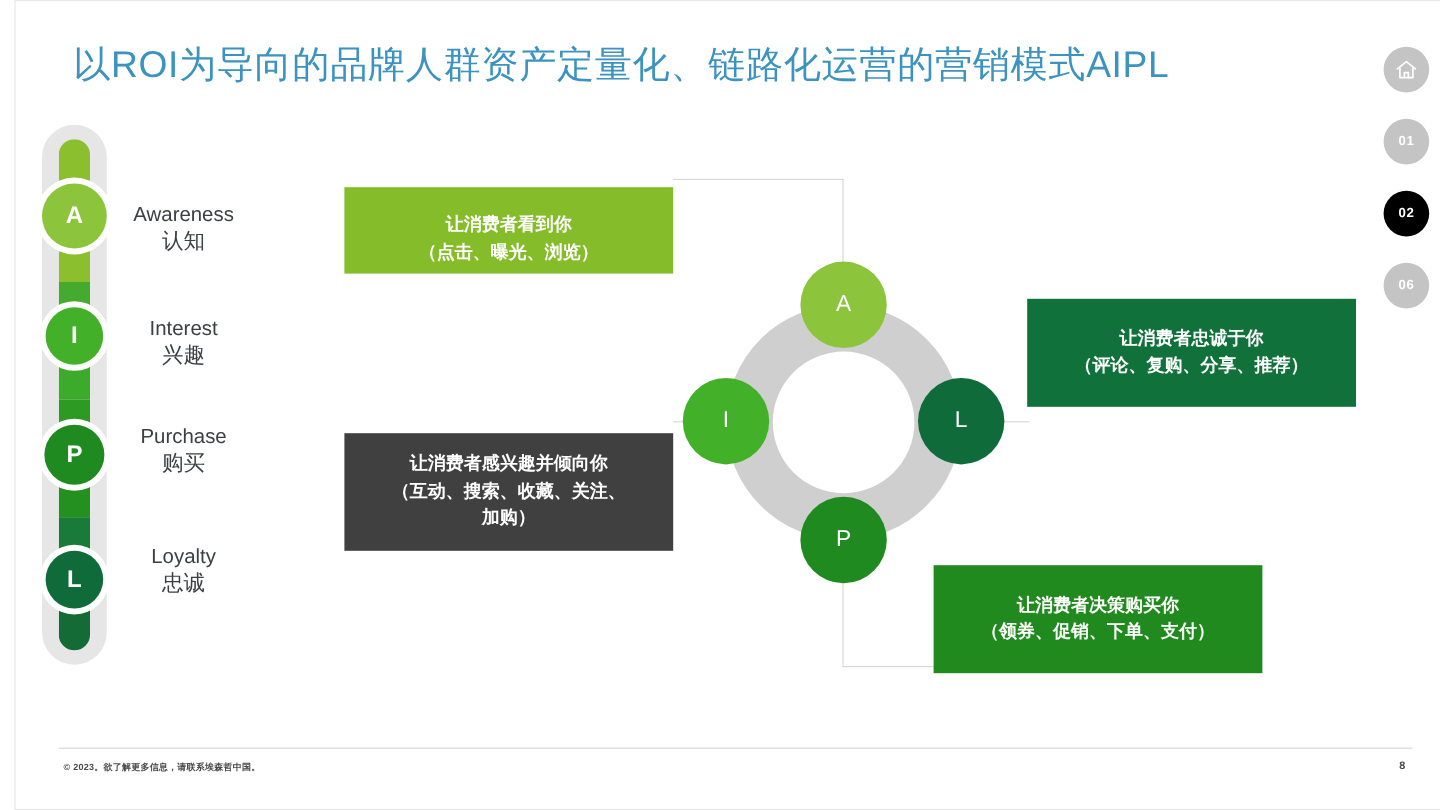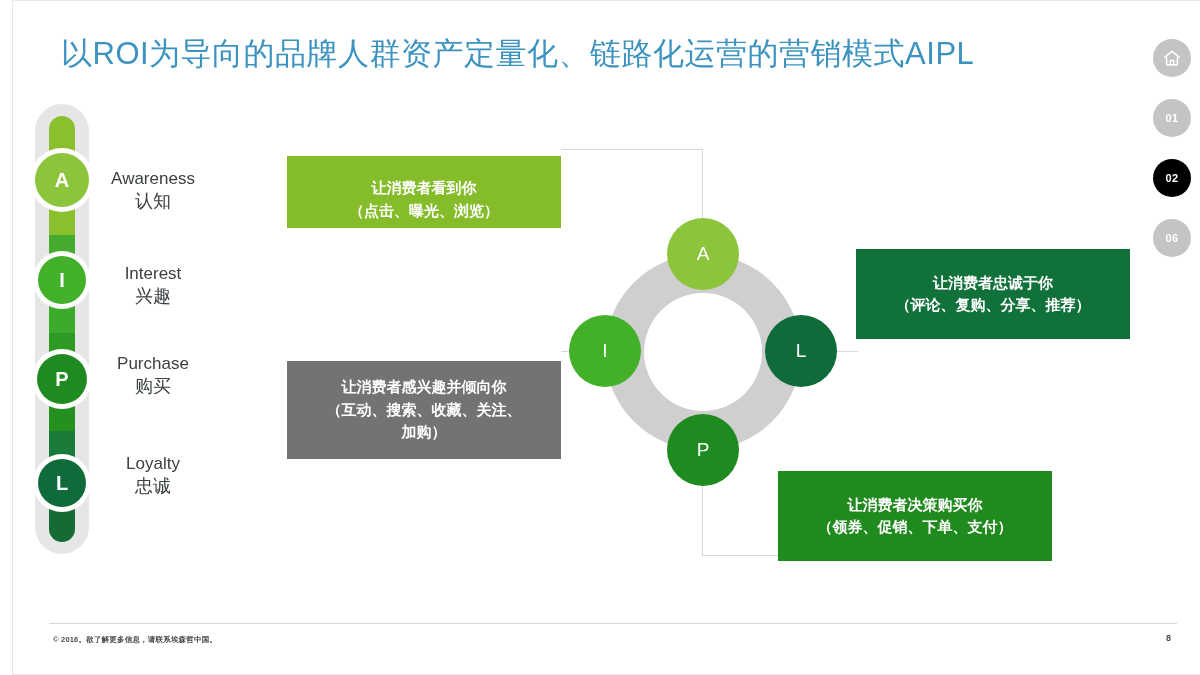--- a/index.html
+++ b/index.html
@@ -239,34 +239,34 @@
     <div class="node" style="left:160px;top:61px;background:#0f6b3a;">
       <span>L</span>
     </div>
   </div>
 
   <div class="callout" style="left:274px;top:155px;width:274px;height:72px;background:#84bc2a;align-items:flex-end;">
     <span>让消费者看到你
 （点击、曝光、浏览）</span>
   </div>
 
-  <div class="callout" style="left:274px;top:360px;width:274px;height:98px;background:#737373;">
+  <div class="callout" style="left:274px;top:360px;width:274px;height:98px;background:#404040;">
     <span>让消费者感兴趣并倾向你
 （互动、搜索、收藏、关注、
 加购）</span>
   </div>
 
   <div class="callout" style="left:765px;top:470px;width:274px;height:90px;background:#218a1e;">
     <span>让消费者决策购买你
 （领券、促销、下单、支付）</span>
   </div>
 
   <div class="callout" style="left:843px;top:248px;width:274px;height:90px;background:#11713a;">
     <span>让消费者忠诚于你
 （评论、复购、分享、推荐）</span>
   </div>
 
 
   <div class="footer-rule"></div>
-  <div class="footer-left">© 2016。欲了解更多信息，请联系埃森哲中国。</div>
+  <div class="footer-left">© 2023。欲了解更多信息，请联系埃森哲中国。</div>
   <div class="footer-right">8</div>
 
 </div>
 
 </body></html>

